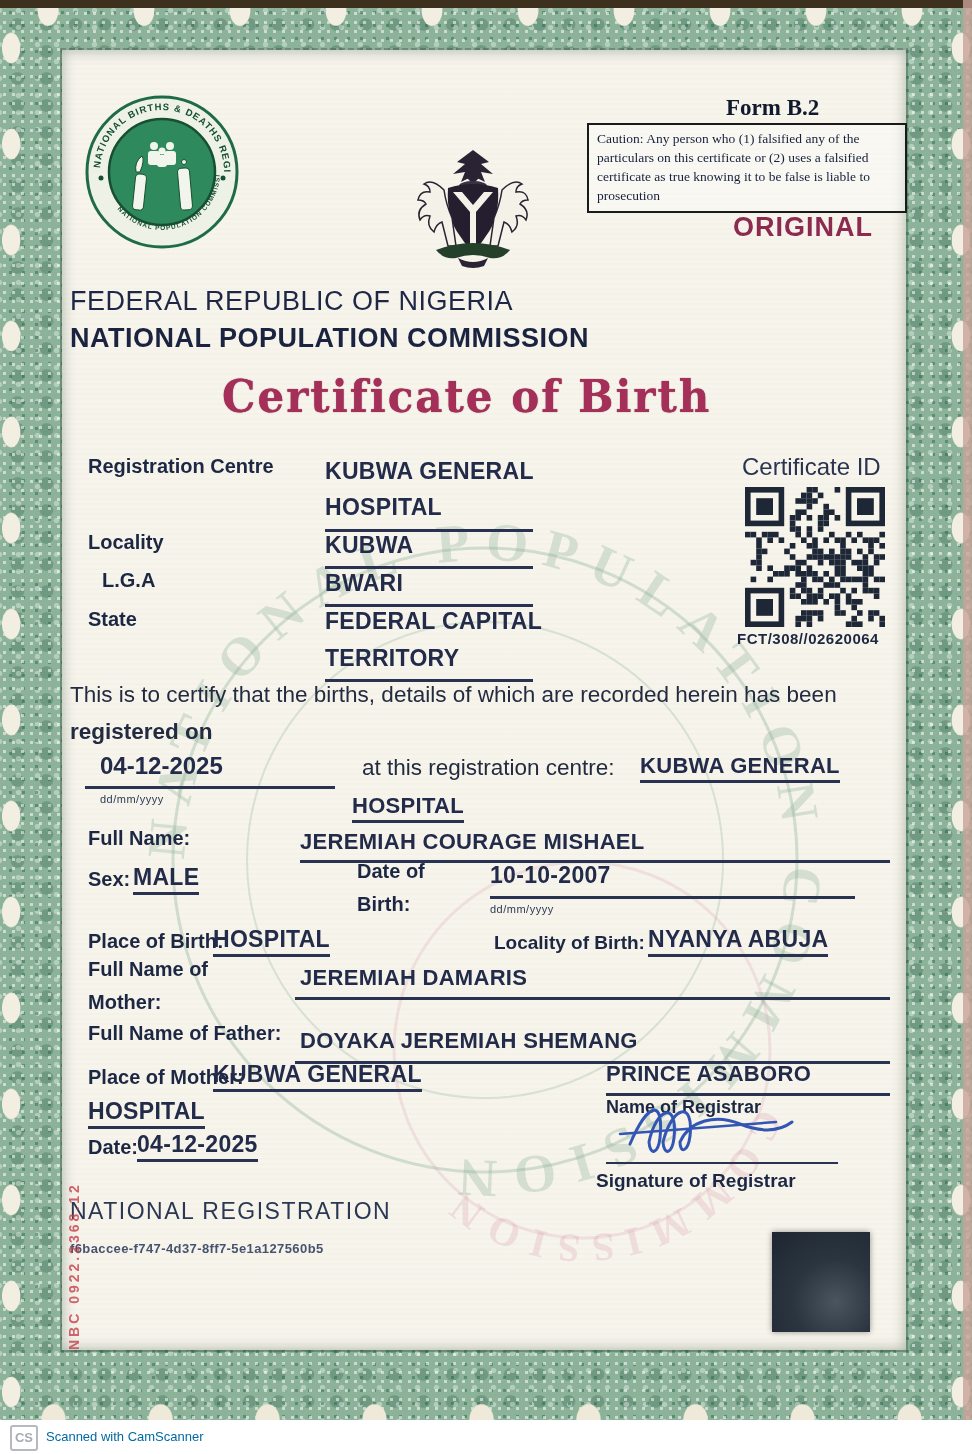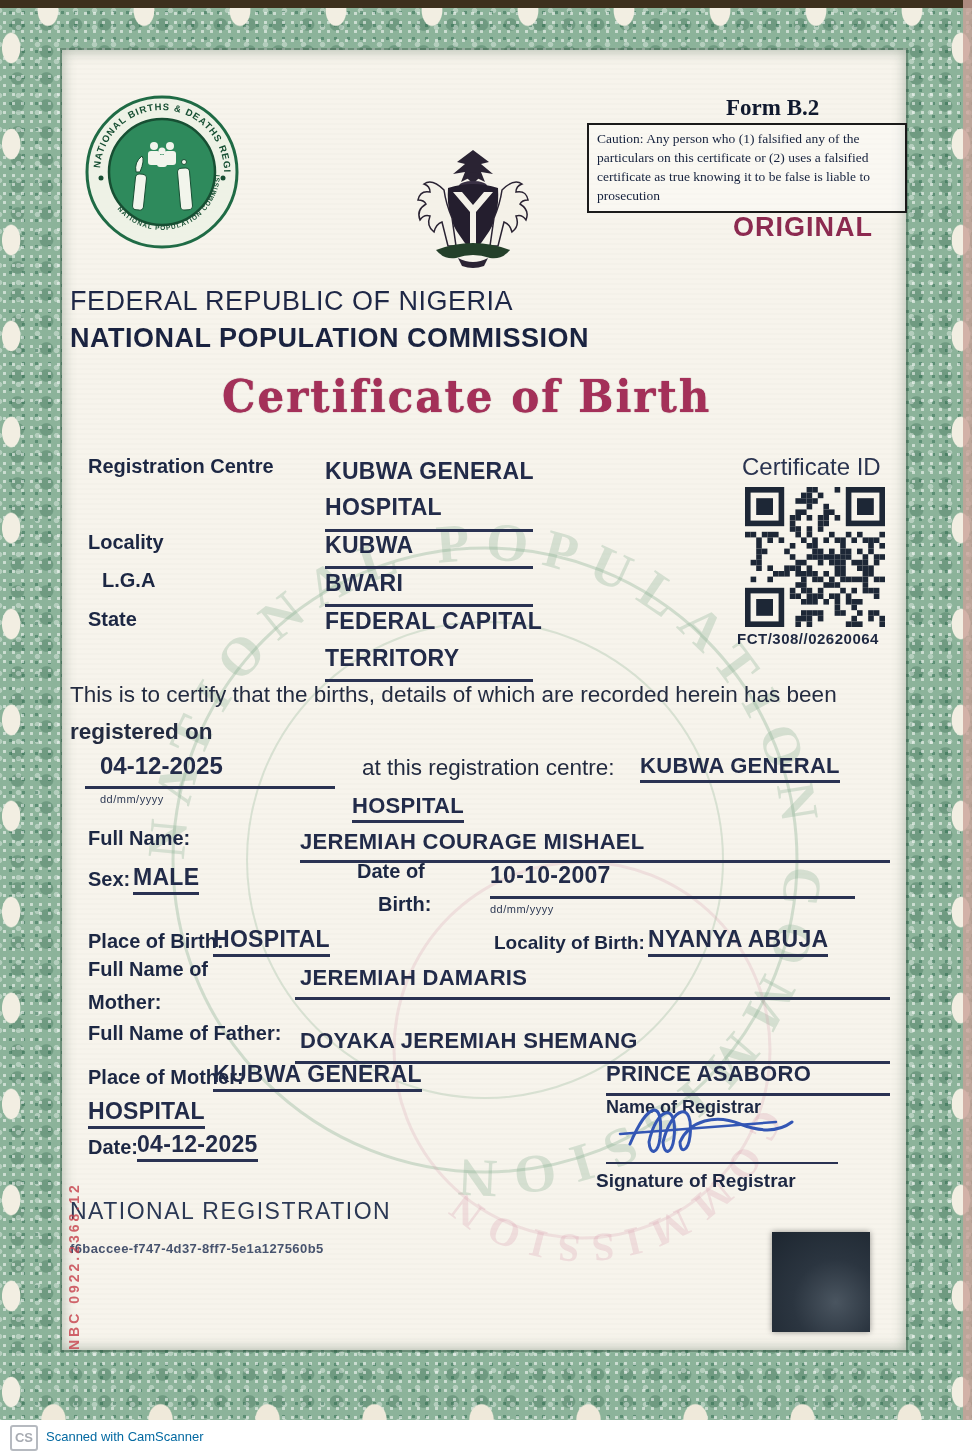--- a/index.html
+++ b/index.html
@@ -380,21 +380,21 @@
   <div class="abs val uline" style="left:640px;top:753px;font-size:22px;">KUBWA GENERAL</div>
   <div class="abs val uline" style="left:352px;top:793px;font-size:22px;">HOSPITAL</div>
 
   <div class="abs lbl" style="left:88px;top:827px;">Full Name:</div>
   <div class="abs ctr val" style="left:300px;top:829px;width:590px;font-size:22px;">JEREMIAH COURAGE MISHAEL</div>
   <div class="rule" style="left:300px;top:860px;width:590px;"></div>
 
   <div class="abs lbl" style="left:88px;top:868px;">Sex:</div>
   <div class="abs val uline" style="left:133px;top:864px;">MALE</div>
   <div class="abs lbl" style="left:357px;top:860px;">Date of</div>
-  <div class="abs lbl" style="left:357px;top:893px;margin-left:21px;">Birth:</div>
+  <div class="abs lbl" style="left:357px;top:893px;">Birth:</div>
   <div class="abs ctr val" style="left:490px;top:862px;width:365px;">10-10-2007</div>
   <div class="rule" style="left:490px;top:896px;width:365px;"></div>
   <div class="abs ctr fmt" style="left:490px;top:903px;width:365px;">dd/mm/yyyy</div>
 
   <div class="abs lbl" style="left:88px;top:930px;">Place of Birth:</div>
   <div class="abs val uline" style="left:213px;top:926px;">HOSPITAL</div>
   <div class="abs lbl" style="left:494px;top:932px;font-size:19px;">Locality of Birth:</div>
   <div class="abs val uline" style="left:648px;top:926px;">NYANYA ABUJA</div>
 
   <div class="abs lbl" style="left:88px;top:958px;">Full Name of</div>

